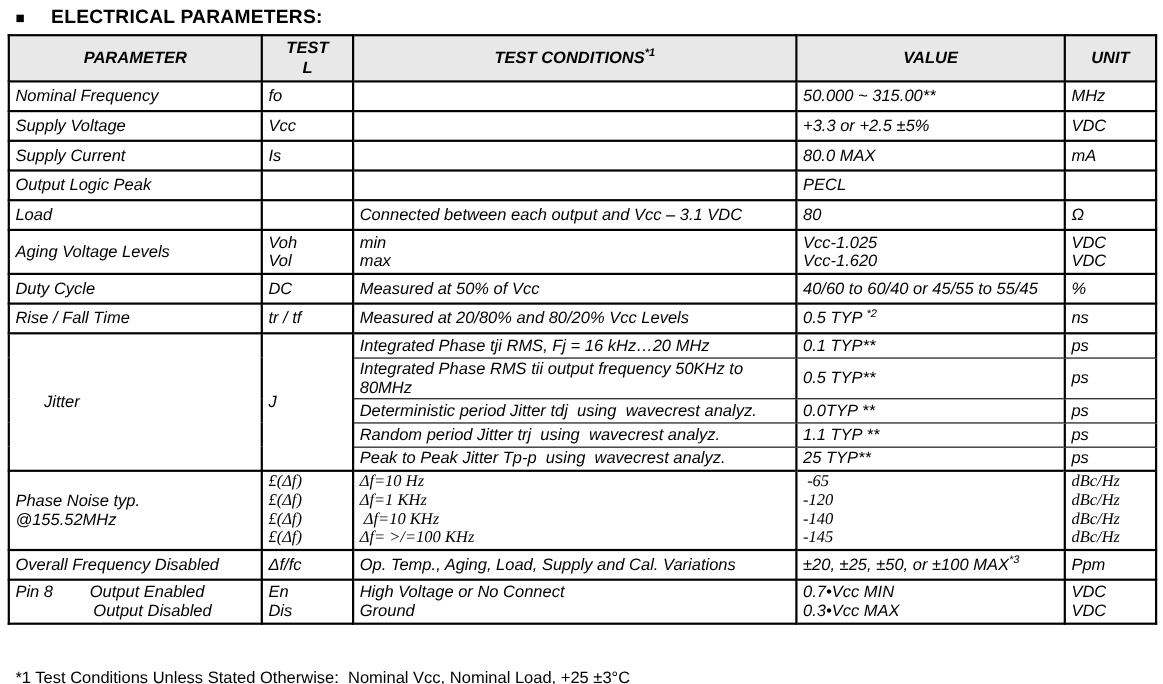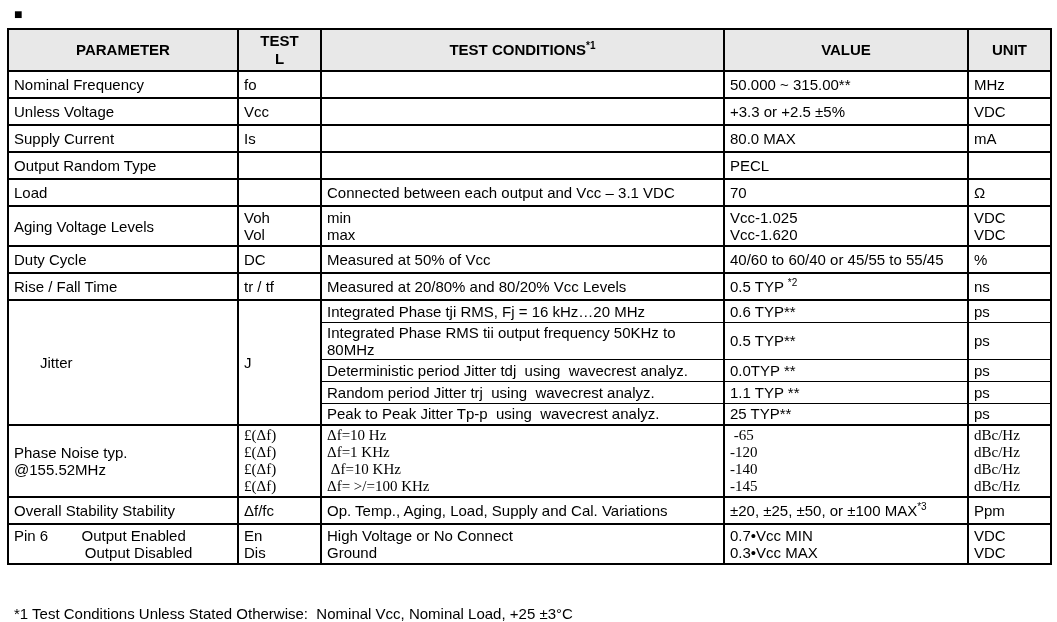--- a/index.html
+++ b/index.html
@@ -28,20 +28,21 @@
   .title-text {
     margin-left: 24px;
     font-size: 17.5px;
     font-weight: bold;
     letter-spacing: 0.2px;
   }
   table.params {
     border-collapse: collapse;
     table-layout: fixed;
     width: 1043px;
+    font-style: italic;
   }
   table.params td, table.params th {
     border: 2px solid #000000;
     padding: 1px 5px;
     vertical-align: middle;
     white-space: pre-wrap;
     font-size: 15px;
     line-height: 17px;
     overflow: hidden;
     text-align: left;
@@ -75,20 +76,21 @@
     white-space: pre-wrap;
   }
 </style>
 </head>
 <body>
 
 <div class="page">
 
   <div class="title-row">
     <span class="title-bullet">■</span>
+    <span class="title-text">ELECTRICAL PARAMETERS:</span>
   </div>
 
   <table class="params">
     <colgroup>
       <col style="width:230px">
       <col style="width:83px">
       <col style="width:403px">
       <col style="width:244px">
       <col style="width:83px">
     </colgroup>
@@ -104,48 +106,48 @@
 
     <tr class="r-single">
       <td>Nominal Frequency</td>
       <td>fo</td>
       <td></td>
       <td>50.000 ~ 315.00**</td>
       <td class="unit">MHz</td>
     </tr>
 
     <tr class="r-single">
-      <td>Unless Voltage</td>
+      <td>Supply Voltage</td>
       <td>Vcc</td>
       <td></td>
       <td>+3.3 or +2.5 ±5%</td>
       <td class="unit">VDC</td>
     </tr>
 
     <tr class="r-single">
       <td>Supply Current</td>
       <td>Is</td>
       <td></td>
       <td>80.0 MAX</td>
       <td class="unit">mA</td>
     </tr>
 
     <tr class="r-single">
-      <td>Output Random Type</td>
+      <td>Output Logic Peak</td>
       <td></td>
       <td></td>
       <td>PECL</td>
       <td class="unit"></td>
     </tr>
 
     <tr class="r-single">
       <td>Load</td>
       <td></td>
       <td>Connected between each output and Vcc – 3.1 VDC</td>
-      <td>70</td>
+      <td>80</td>
       <td class="unit">Ω</td>
     </tr>
 
     <tr class="r-double">
       <td>Aging Voltage Levels</td>
       <td>Voh
 Vol</td>
       <td>min
 max</td>
       <td>Vcc-1.025
@@ -167,21 +169,21 @@
       <td>tr / tf</td>
       <td>Measured at 20/80% and 80/20% Vcc Levels</td>
       <td><span>0.5 TYP </span><sup>*2</sup></td>
       <td class="unit">ns</td>
     </tr>
 
     <tr class="sub">
       <td rowspan="5" style="border-top-width:2px;border-bottom-width:2px;padding-left:31px;">Jitter</td>
       <td rowspan="5" style="border-top-width:2px;border-bottom-width:2px;">J</td>
       <td>Integrated Phase tji RMS, Fj = 16 kHz…20 MHz</td>
-      <td>0.6 TYP**</td>
+      <td>0.1 TYP**</td>
       <td class="unit">ps</td>
     </tr>
     <tr class="sub">
       <td>Integrated Phase RMS tii output frequency 50KHz to 80MHz</td>
       <td>0.5 TYP**</td>
       <td class="unit">ps</td>
     </tr>
     <tr class="sub">
       <td>Deterministic period Jitter tdj  using  wavecrest analyz.</td>
       <td>0.0TYP **</td>
@@ -213,29 +215,29 @@
 -120
 -140
 -145</td>
       <td class="unit serif">dBc/Hz
 dBc/Hz
 dBc/Hz
 dBc/Hz</td>
     </tr>
 
     <tr class="r-single">
-      <td>Overall Stability Stability</td>
+      <td>Overall Frequency Disabled</td>
       <td>Δf/fc</td>
       <td>Op. Temp., Aging, Load, Supply and Cal. Variations</td>
       <td><span>±20, ±25, ±50, or ±100 MAX</span><sup>*3</sup></td>
       <td class="unit">Ppm</td>
     </tr>
 
     <tr class="r-double">
-      <td>Pin 6        Output Enabled
+      <td>Pin 8        Output Enabled
                  Output Disabled</td>
       <td>En
 Dis</td>
       <td>High Voltage or No Connect
 Ground</td>
       <td>0.7•Vcc MIN
 0.3•Vcc MAX</td>
       <td class="unit">VDC
 VDC</td>
     </tr>

